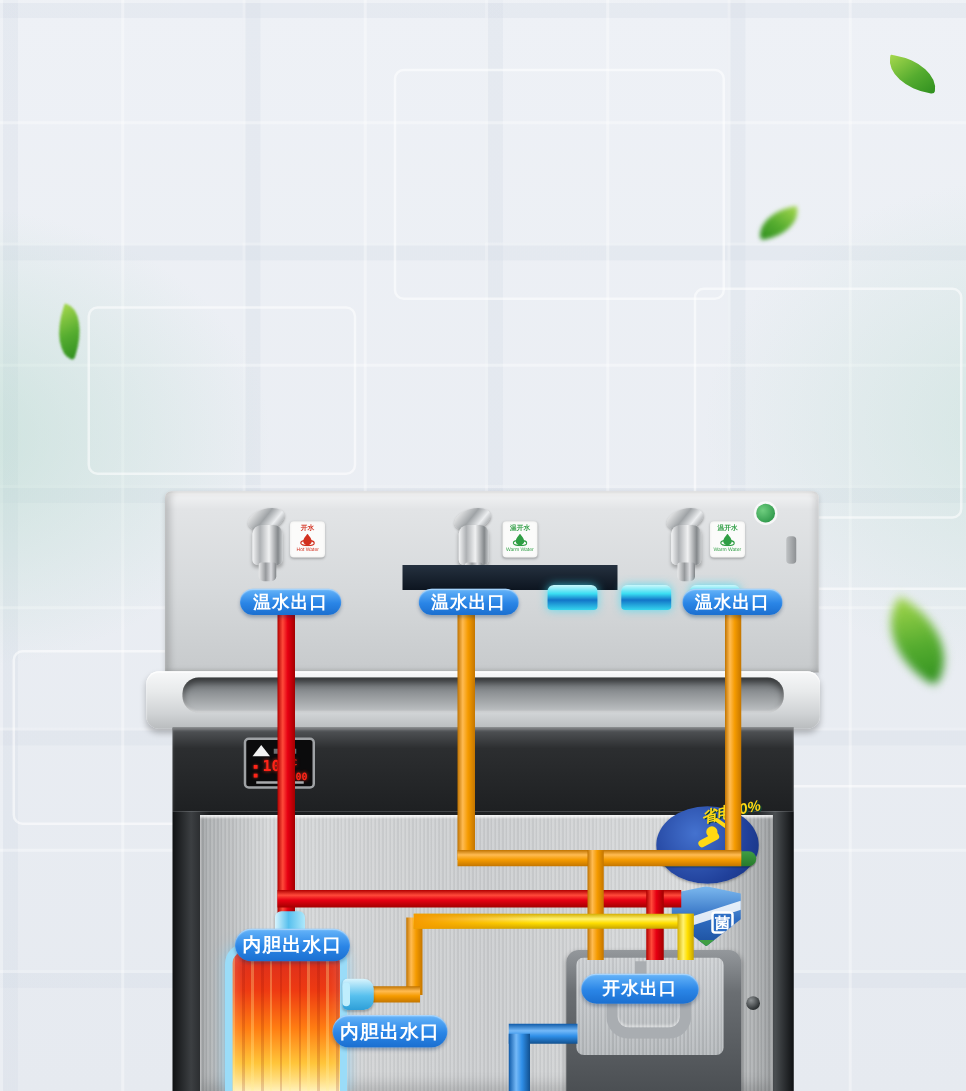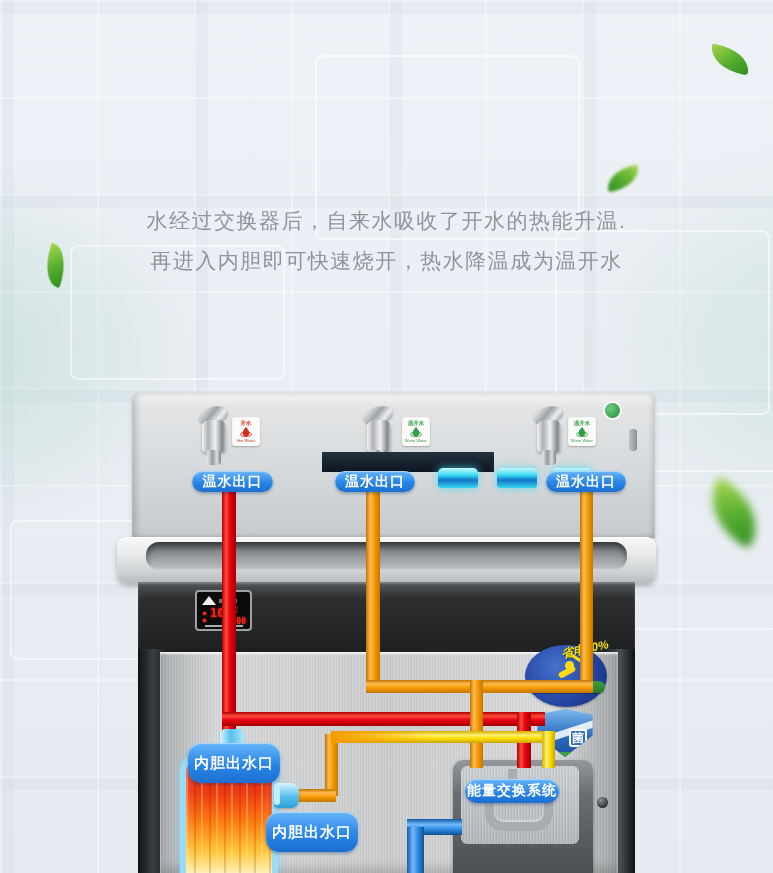--- a/index.html
+++ b/index.html
@@ -145,43 +145,39 @@
       linear-gradient(180deg,#d3ae00,#fff272 35%,#ffdf00 62%,#c7a400);}
   .pv-blu{background:linear-gradient(90deg,#0f5aa8,#74b9f8 35%,#2f8fe8 62%,#11508f);}
   .ph-blu{background:linear-gradient(180deg,#0f5aa8,#74b9f8 35%,#2f8fe8 62%,#11508f);}
 
   
   .pill{position:absolute;z-index:40;height:21px;border-radius:11px;
     background:linear-gradient(180deg,#66b5fa,#2a85e6 55%,#1b6fd0);
     color:#fff;font-size:14px;font-weight:bold;letter-spacing:1px;
     display:flex;align-items:center;justify-content:center;
     box-shadow:0 2px 3px rgba(0,40,90,.3), inset 0 1px 1px rgba(255,255,255,.5);}
-  .pill.big{height:40px;border-radius:13px;font-size:15px;}
+  .pill.big{height:26px;border-radius:13px;font-size:15px;}
   .pill.mid{height:24px;border-radius:12px;font-size:14px;}
   .ovl{position:absolute;z-index:35;}
 </style>
 </head>
 <body>
 
 <div class="stage">
 
   <div class="bg-square" style="left:315px;top:55px;width:265px;height:185px;"></div>
   <div class="bg-square" style="left:70px;top:245px;width:215px;height:135px;"></div>
   <div class="bg-square" style="left:555px;top:230px;width:215px;height:185px;"></div>
   <div class="bg-square" style="left:10px;top:520px;width:190px;height:140px;"></div>
   <div class="bg-square" style="left:620px;top:470px;width:200px;height:160px;"></div>
   <div class="leaf" style="left:710px;top:47px;width:40px;height:25px;transform:rotate(10deg);"></div>
   <div class="leaf" style="left:612px;top:162px;width:22px;height:33px;transform:rotate(80deg);filter:blur(1.5px);"></div>
   <div class="leaf" style="left:45px;top:245px;width:21px;height:41px;transform:rotate(18deg);filter:blur(.7px);"></div>
   <div class="leaf" style="left:703px;top:490px;width:62px;height:46px;transform:rotate(32deg);filter:blur(4px);"></div>
 
-  <div class="desc">
-    <div>水经过交换器后，自来水吸收了开水的热能升温.</div>
-    <div>再进入内胆即可快速烧开，热水降温成为温开水</div>
-  </div>
 
   <div class="machine">
     <div class="splashback"></div>
     <div class="emblem"></div>
     <div class="side-tab"></div>
 
     <div class="faucet" style="left:83px;top:22px;">
       <div class="f-knob"></div>
       <div class="f-body"></div>
       <div class="f-spout"></div>
@@ -291,15 +287,15 @@
   <div class="tank-collar ovl"></div>
   <div class="nozzle ovl">
       <div class="nozzle-ring"></div>
     </div>
 
   <div class="pill" style="left:192px;top:471px;width:81px;">温水出口</div>
   <div class="pill" style="left:335px;top:471px;width:80px;">温水出口</div>
   <div class="pill" style="left:546px;top:471px;width:80px;">温水出口</div>
   <div class="pill big" style="left:188px;top:743px;width:92px;">内胆出水口</div>
   <div class="pill big" style="left:266px;top:812px;width:92px;">内胆出水口</div>
-  <div class="pill mid" style="left:465px;top:779px;width:94px;">能量交换系统</div>
+  <div class="pill mid" style="left:465px;top:779px;width:94px;">开水出口</div>
 
 </div>
 
 </body></html>

